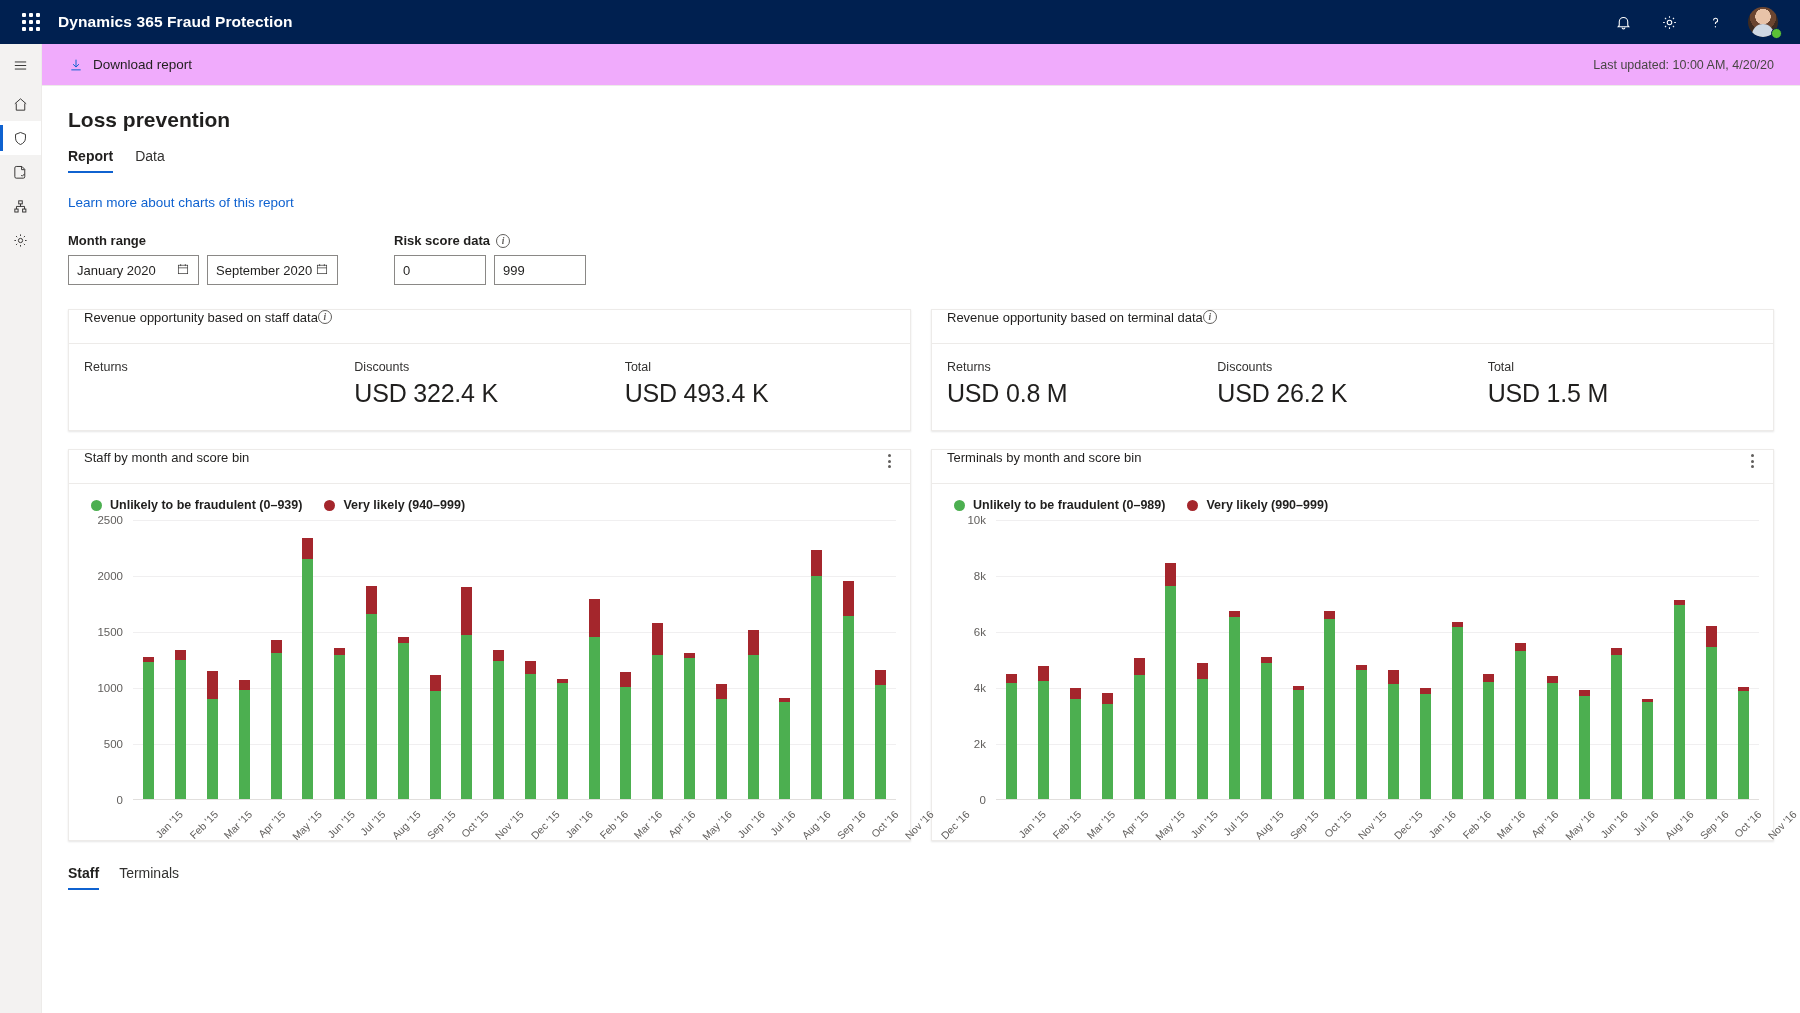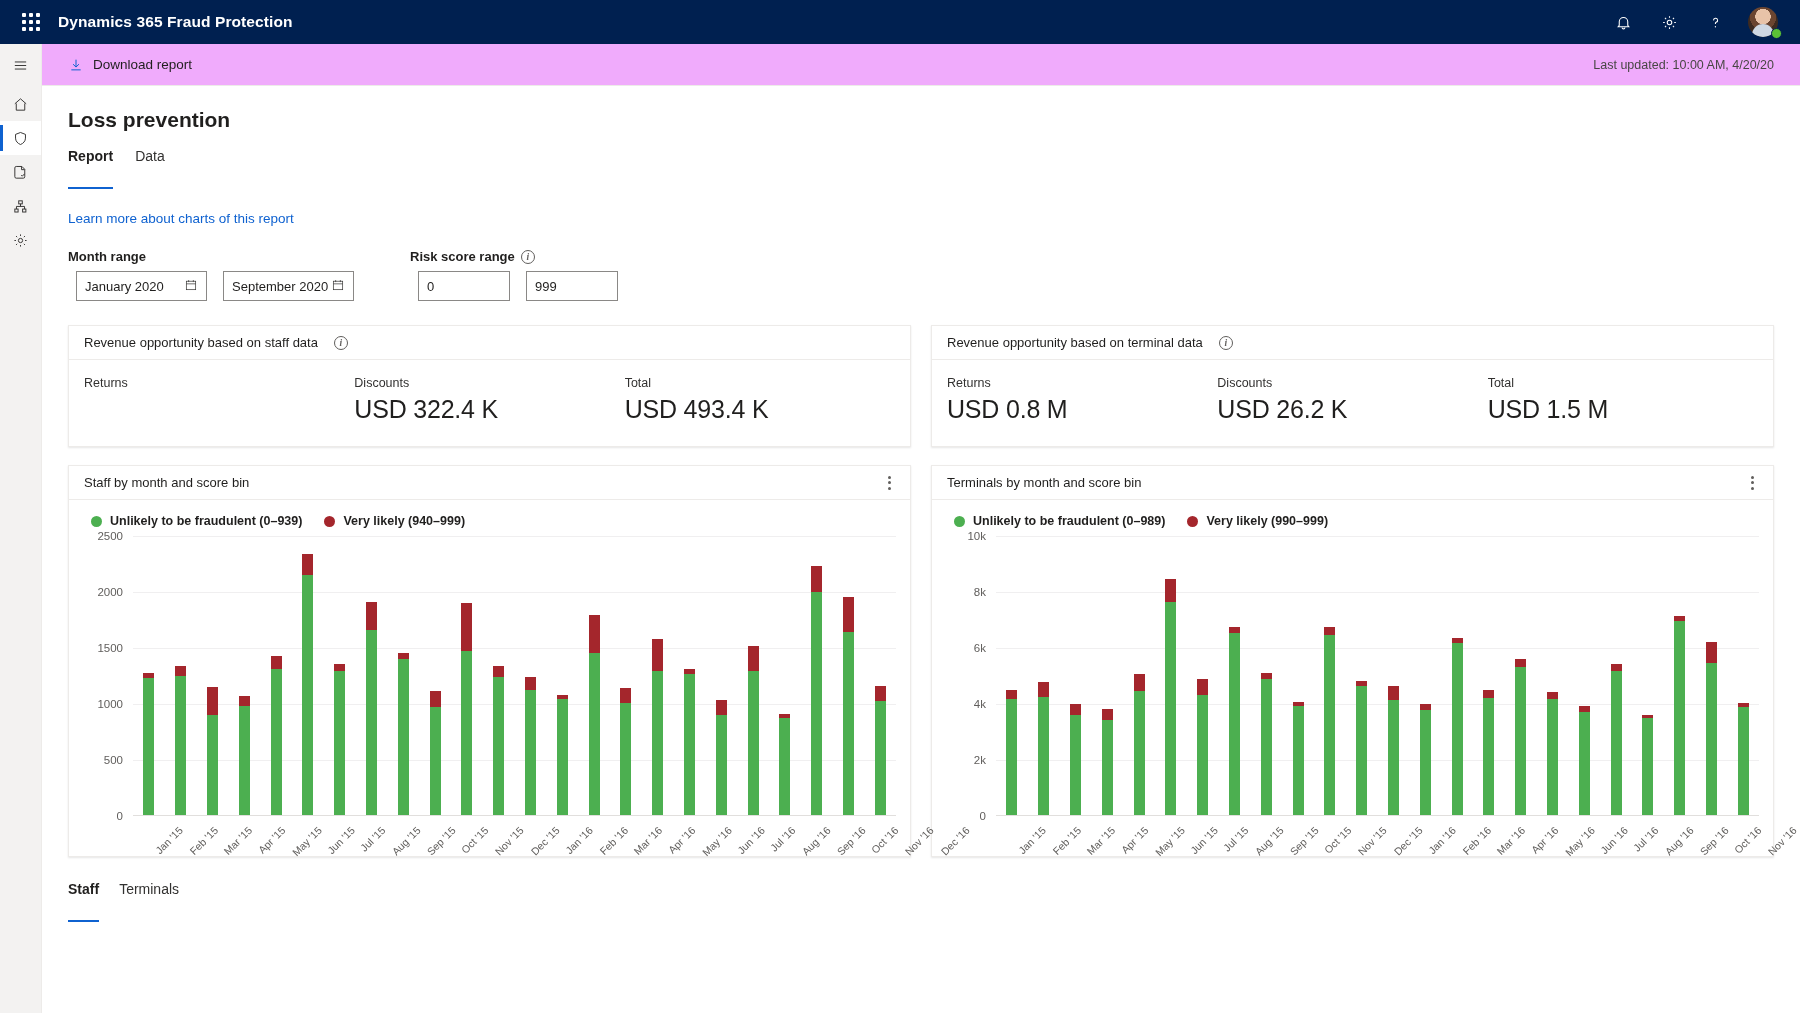--- a/index.html
+++ b/index.html
@@ -59,53 +59,52 @@
   }
   .cmd-btn { display: flex; align-items: center; gap: 9px; cursor: pointer; font-size: 13.5px; color: #201f1e; }
   .cmd-btn svg { stroke: #0f62d0; fill: none; stroke-width: 1.5; }
   .last-updated { margin-left: auto; font-size: 12.5px; color: #484644; }
 
   
   .page { flex: 1; padding: 22px 26px 0 26px; overflow: hidden; background: #fff; }
   .page-title { font-size: 21px; font-weight: 600; color: #201f1e; margin-bottom: 16px; }
 
   .tabs { display: flex; gap: 22px; }
-  .tab { font-size: 14px; color: #323130; padding-bottom: 25px; position: relative; cursor: pointer; }
+  .tab { font-size: 14px; color: #323130; padding-bottom: 9px; position: relative; cursor: pointer; }
   .tab.active { font-weight: 600; color: #201f1e; }
   .tab.active::after {
     content: ""; position: absolute; left: 0; right: 0; bottom: 0; height: 2.5px; background: #0f62d0;
   }
 
   .learn-link { display: inline-block; margin-top: 22px; font-size: 13.5px; color: #0f62d0; cursor: pointer; }
 
   .filters { display: flex; gap: 56px; margin-top: 22px; }
   .filter-label { font-size: 13px; font-weight: 600; color: #201f1e; margin-bottom: 7px; display: flex; align-items: center; gap: 6px; }
   .info-ico {
     width: 14px; height: 14px; border-radius: 50%; border: 1.2px solid #605e5c;
     display: inline-flex; align-items: center; justify-content: center;
     font-size: 9.5px; color: #605e5c; font-style: italic; font-weight: 700; cursor: pointer;
     font-family: "Liberation Serif", serif;
   }
   .field-row { display: flex; gap: 8px; }
   .txtfield {
     height: 29px; border: 1px solid #8a8886; background: #fff;
     display: flex; align-items: center; padding: 14px 8px; font-size: 13px; color: #201f1e;
     cursor: text;
-    margin-left: 8px;
   }
   .txtfield.date { width: 131px; justify-content: space-between; }
   .txtfield.num { width: 92px; }
   .cal-ico svg { stroke: #323130; fill: none; stroke-width: 1.2; }
 
   
   .cards-row { display: flex; gap: 20px; margin-top: 24px; }
   .card { flex: 1; background: #fff; border: 1px solid #edebe9; box-shadow: 0 .6px 1.8px rgba(0,0,0,.10); }
   .card-head {
-    height: 34px; display: flex; align-items: center; padding: 0 15px;
-    border-bottom: 1px solid #edebe9; font-size: 13px; color: #201f1e; gap: 16px;
+    height: 34px; display: flex; padding: 0 15px;
+    border-bottom: 1px solid #edebe9; font-size: 13px; color: #201f1e; gap: 0;
   }
   .card-head .kebab { margin-left: auto; cursor: pointer; display: flex; flex-direction: column; gap: 2.5px; padding: 4px; }
   .card-head .kebab i { width: 3px; height: 3px; border-radius: 50%; background: #605e5c; display: block; }
   .kpi-body { display: flex; padding: 16px 15px 22px 15px; }
   .kpi { flex: 1; }
   .kpi-label { font-size: 12.5px; color: #323130; margin-bottom: 5px; }
   .kpi-value { font-size: 25px; font-weight: 400; color: #201f1e; letter-spacing: -.2px; }
 
   
   .charts-row { display: flex; gap: 20px; margin-top: 18px; }
@@ -279,21 +278,21 @@
                     <rect x="4" y="5.5" width="16" height="14.5"></rect>
                     <path d="M4 10h16M8 3.5v3.5M16 3.5v3.5"></path>
                   </svg>
               </span>
             </div>
           </div>
         </div>
 
         <div>
           <div class="filter-label">
-            <span>Risk score range</span>
+            <span>Risk score data</span>
             <span class="info-ico">i</span>
           </div>
           <div class="field-row">
             <div class="txtfield num">
               <span>0</span>
             </div>
             <div class="txtfield num">
               <span>999</span>
             </div>
           </div>

